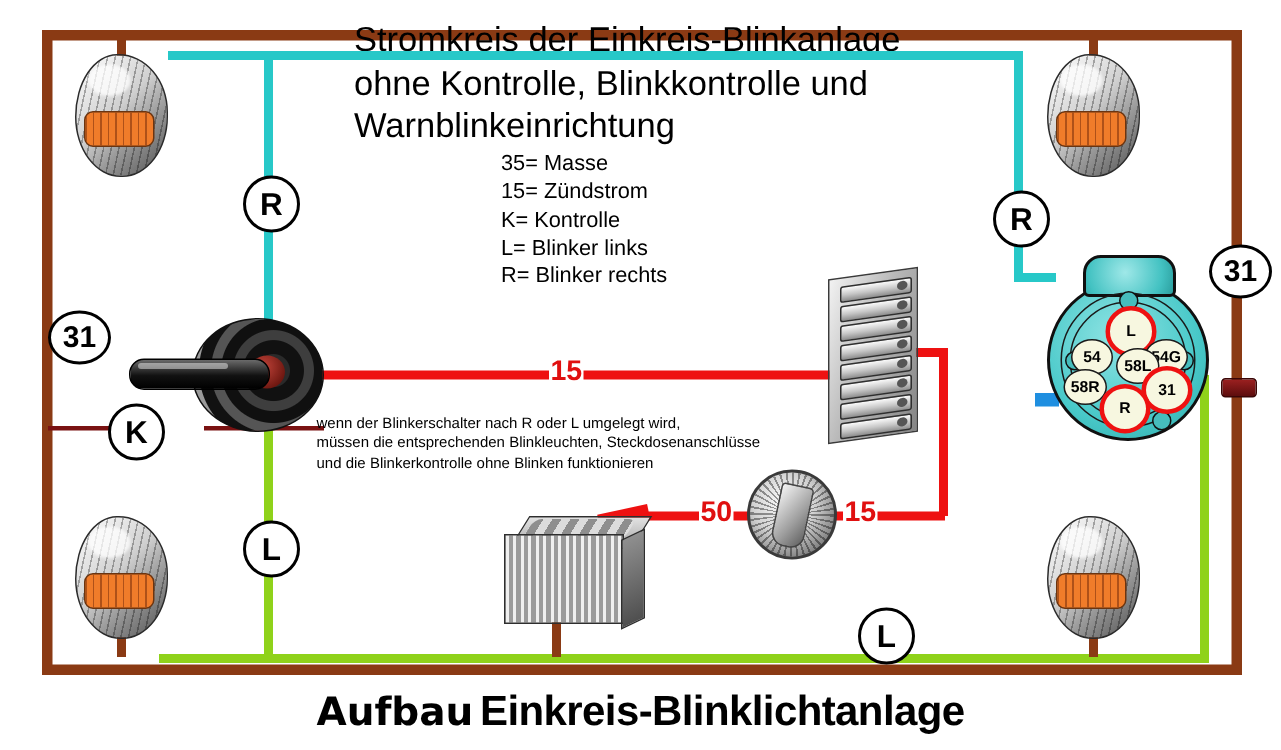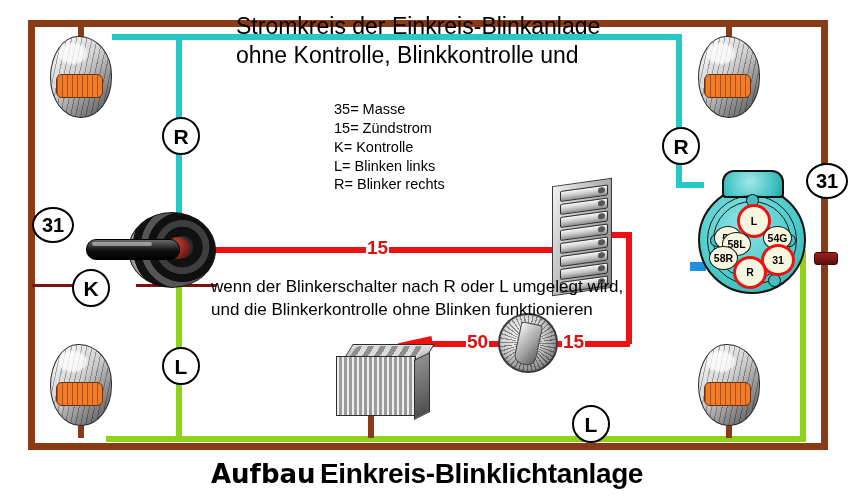--- a/index.html
+++ b/index.html
@@ -26,21 +26,21 @@
           font-weight:bold;color:#000;line-height:1;}
   .m-lg{width:34px;height:34px;font-size:21px;}
   .m-num{width:38px;height:32px;font-size:20px;}
 
   
   .title{position:absolute;left:236px;top:12px;width:420px;
          font-size:23px;line-height:1.24;color:#000;font-weight:normal;}
   .legend{position:absolute;left:334px;top:100px;font-size:14.5px;
           line-height:1.30;color:#000;}
   .legend div{white-space:nowrap;}
-  .note{position:absolute;left:211px;top:276px;font-size:17px;
+  .note{position:absolute;left:211px;top:276px;font-size:10px;
         line-height:1.33;color:#000;}
   .note div{white-space:nowrap;}
 
   
   .vlabel{position:absolute;font-size:19px;font-weight:bold;color:#e01010;
           background:#fff;padding:0 1px;line-height:1;}
 
   
   .caption{position:absolute;left:0;top:458px;width:854px;text-align:center;
            color:#000;}
@@ -145,27 +145,28 @@
 </head>
 <body>
 
 <div id="stage">
 
   <div class="frame"></div>
 
   <div class="title">
     <div>Stromkreis der Einkreis-Blinkanlage</div>
     <div>ohne Kontrolle, Blinkkontrolle und</div>
+    <div>Warnblinkeinrichtung</div>
   </div>
 
   <div class="legend">
     <div>35= Masse</div>
     <div>15= Zündstrom</div>
     <div>K= Kontrolle</div>
-    <div>L= Blinken links</div>
+    <div>L= Blinker links</div>
     <div>R= Blinker rechts</div>
   </div>
 
   <div class="w h cyan" style="left:112px;top:34px;width:570px;"></div>
 
   <div class="w v cyan" style="left:176px;top:34px;height:196px;"></div>
 
   <div class="w v cyan" style="left:676px;top:34px;height:152px;"></div>
   <div class="w h cyan" style="left:676px;top:182px;width:28px;"></div>
 
@@ -265,21 +266,21 @@
 
     <div class="pin hot" style="left:37px;top:16px;width:28px;height:28px;">
       <span>L</span>
     </div>
     <div class="pin" style="left:14px;top:38px;width:26px;height:22px;">
       <span>54</span>
     </div>
     <div class="pin" style="left:63px;top:38px;width:27px;height:22px;">
       <span>54G</span>
     </div>
-    <div class="pin" style="left:22px;top:44px;width:27px;height:22px;">
+    <div class="pin" style="left:44px;top:44px;width:27px;height:22px;">
       <span>58L</span>
     </div>
     <div class="pin" style="left:9px;top:58px;width:27px;height:22px;">
       <span>58R</span>
     </div>
     <div class="pin hot" style="left:61px;top:56px;width:28px;height:26px;">
       <span>31</span>
     </div>
     <div class="pin hot" style="left:33px;top:68px;width:28px;height:27px;">
       <span>R</span>
@@ -307,20 +308,21 @@
   <div class="marker m-lg" style="left:72px;top:269px;">
     <span>K</span>
   </div>
 
   <div class="vlabel" style="left:366px;top:238px;">15</div>
   <div class="vlabel" style="left:466px;top:332px;">50</div>
   <div class="vlabel" style="left:562px;top:332px;">15</div>
 
   <div class="note">
     <div>wenn der Blinkerschalter nach R oder L umgelegt wird,</div>
+    <div>müssen die entsprechenden Blinkleuchten, Steckdosenanschlüsse</div>
     <div>und die Blinkerkontrolle ohne Blinken funktionieren</div>
   </div>
 
   <div class="caption">
     <span class="a">Aufbau</span>
     <span class="b">Einkreis-Blinklichtanlage</span>
   </div>
 
 </div>
 

